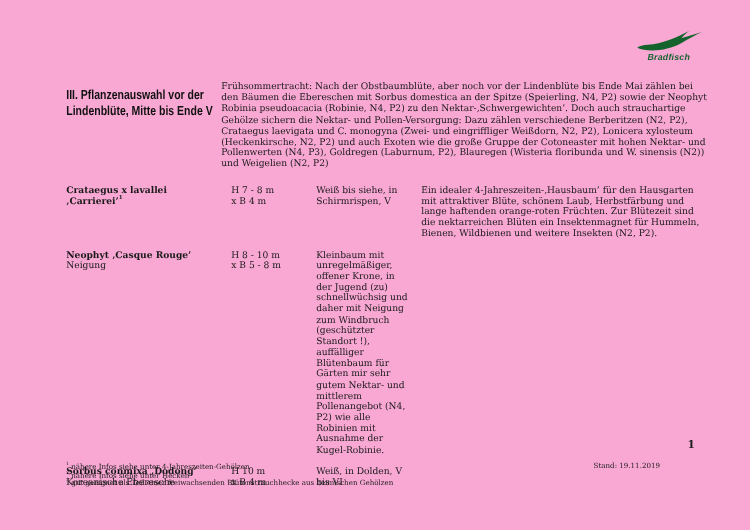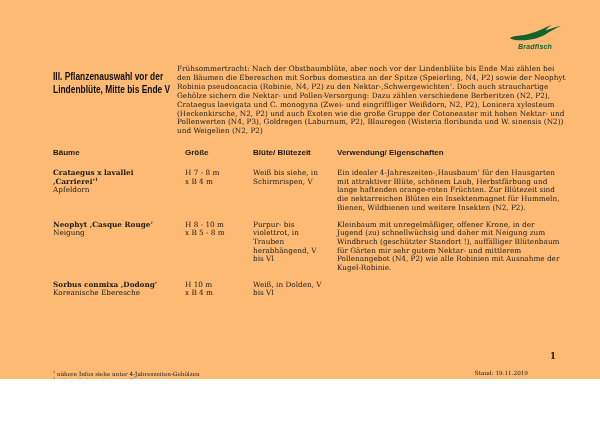--- a/index.html
+++ b/index.html
@@ -1,19 +1,19 @@
 <!DOCTYPE html>
 <html><head>
 <meta charset="utf-8">
 <style>
   html,body{margin:0;padding:0;background:#ffffff;}
   .page{
     position:relative;
-    width:600px;height:379px;
-    background:#fdba74;
+    width:600px;height:424px;
+    background:#f9a8d4;
     font-family:"DejaVu Serif", serif;
     color:#1a1a1a;
     overflow:hidden;
   }
 
   
   .logo{position:absolute;top:24px;right:36px;width:58px;text-align:center;}
   .logo svg{display:block;width:56px;height:19px;margin:0 auto;}
   .brand{
     font-family:"Liberation Sans", sans-serif;
@@ -82,50 +82,42 @@
     <span>III. Pflanzenauswahl vor der</span><br>
     <span>Lindenblüte, Mitte bis Ende V</span>
   </h1>
 
   <p class="intro">
     <b>Frühsommertracht:</b>
     <span>Nach der Obstbaumblüte, aber noch vor der Lindenblüte bis Ende Mai zählen bei den Bäumen die Ebereschen mit Sorbus domestica an der Spitze (Speierling, N4, P2) sowie der Neophyt Robinia pseudoacacia (Robinie, N4, P2) zu den Nektar-‚Schwergewichten’. Doch auch strauchartige Gehölze sichern die Nektar- und Pollen-Versorgung: Dazu zählen verschiedene Berberitzen (N2, P2), Crataegus laevigata und C. monogyna (Zwei- und eingriffliger Weißdorn, N2, P2), Lonicera xylosteum (Heckenkirsche, N2, P2) und auch Exoten wie die große Gruppe der Cotoneaster mit hohen Nektar- und Pollenwerten (N4, P3), Goldregen (Laburnum, P2), Blauregen (Wisteria floribunda und W. sinensis (N2)) und Weigelien (N2, P2)</span>
   </p>
 
   <div class="table">
-    <div class="thead">
-      <div class="cell">Bäume</div>
-      <div class="cell">Größe</div>
-      <div class="cell">Blüte/ Blütezeit</div>
-      <div class="cell">Verwendung/ Eigenschaften</div>
-    </div>
     <div id="rows">
   <div class="trow">
     <div class="cell">
       <div class="plant-name"><span>Crataegus x lavallei ‚Carrierei’</span><sup>1</sup></div>
-      <div>Apfeldorn</div>
     </div>
     <div class="cell">
       <div>H 7 - 8 m</div>
       <div>x B 4 m</div>
     </div>
     <div class="cell">Weiß bis siehe, in Schirmrispen, V</div>
     <div class="cell">Ein idealer 4-Jahreszeiten-‚Hausbaum’ für den Hausgarten mit attraktiver Blüte, schönem Laub, Herbstfärbung und lange haftenden orange-roten Früchten. Zur Blütezeit sind die nektarreichen Blüten ein Insektenmagnet für Hummeln, Bienen, Wildbienen und weitere Insekten (N2, P2).</div>
   </div>
 
   <div class="trow">
     <div class="cell">
       <div class="plant-name"><span>Neophyt ‚Casque Rouge’</span><sup></sup></div>
       <div>Neigung</div>
     </div>
     <div class="cell">
       <div>H 8 - 10 m</div>
       <div>x B 5 - 8 m</div>
     </div>
-    <div class="cell">Purpur- bis violettrot, in Trauben herabhängend, V bis VI</div>
     <div class="cell">Kleinbaum mit unregelmäßiger, offener Krone, in der Jugend (zu) schnellwüchsig und daher mit Neigung zum Windbruch (geschützter Standort !), auffälliger Blütenbaum für Gärten mir sehr gutem Nektar- und mittlerem Pollenangebot (N4, P2) wie alle Robinien mit Ausnahme der Kugel-Robinie.</div>
   </div>
 
   <div class="trow">
     <div class="cell">
       <div class="plant-name"><span>Sorbus conmixa ‚Dodong’</span><sup></sup></div>
       <div>Koreanische Eberesche</div>
     </div>
     <div class="cell">
       <div>H 10 m</div>

